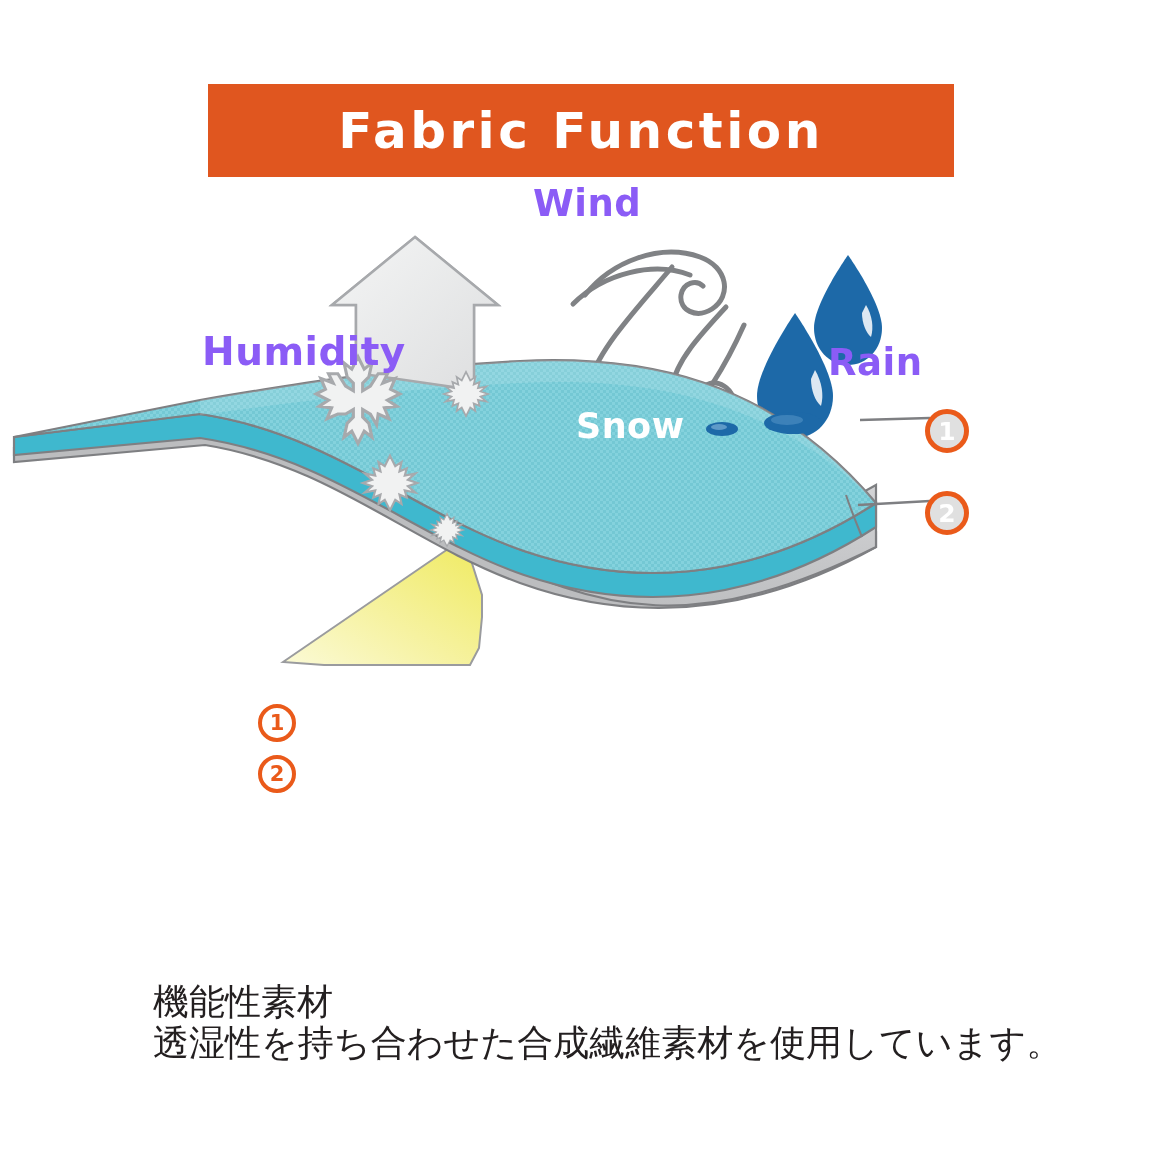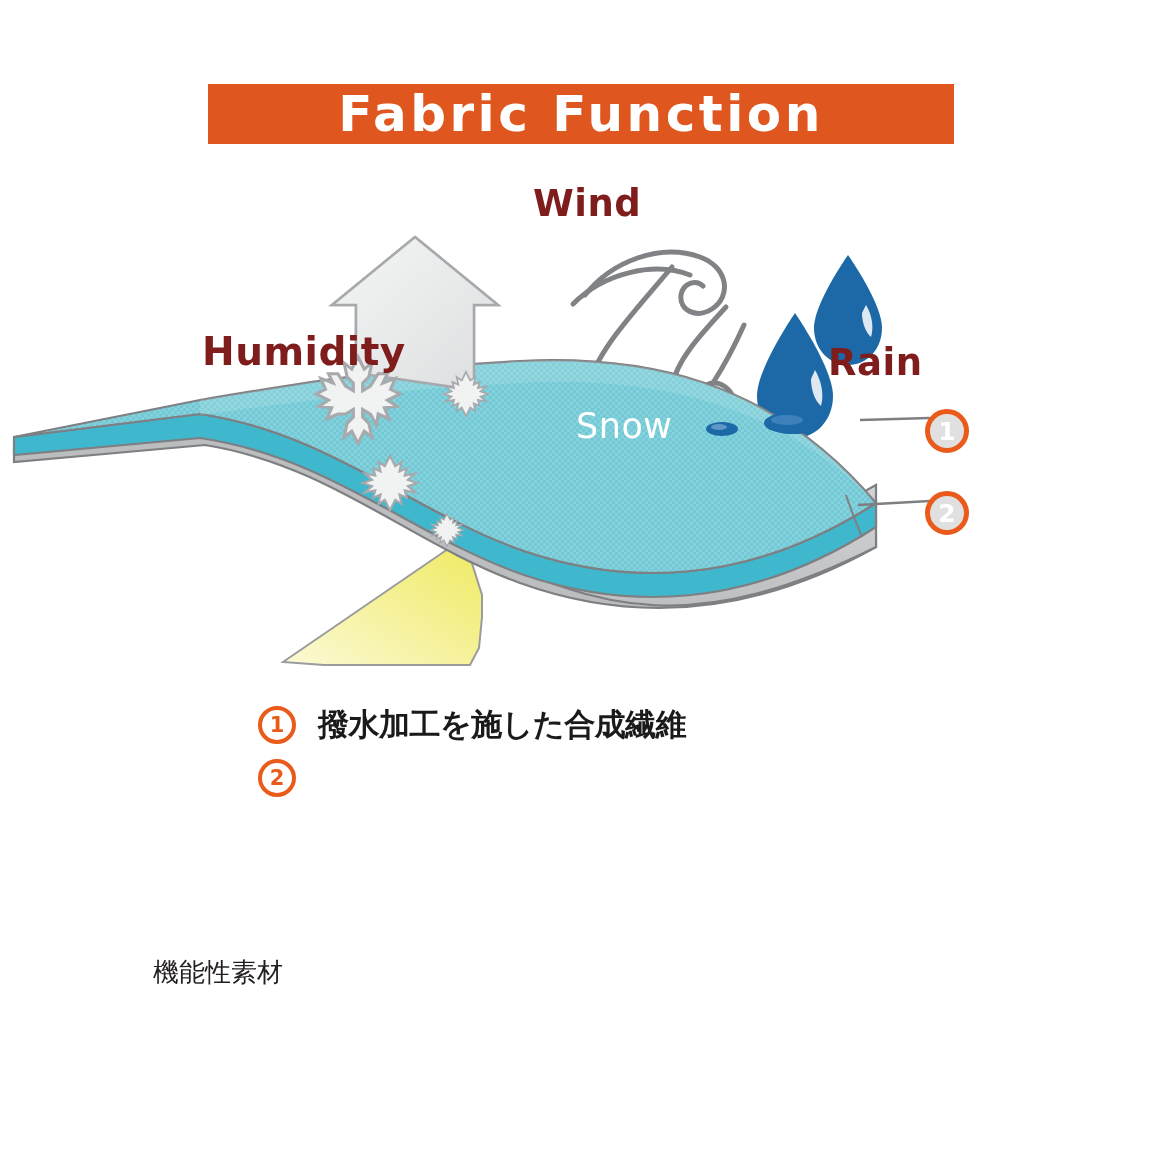--- a/index.html
+++ b/index.html
@@ -16,21 +16,21 @@
     font-family: "Liberation Sans", sans-serif;
     color: #231f20;
   }
 
   
   #header-banner {
     position: absolute;
     left: 208px;
     top: 84px;
     width: 746px;
-    height: 60px;
+    height: 93px;
     background: #E0561F;
     display: flex;
     align-items: center;
     justify-content: center;
   }
   #header-title {
     color: #ffffff;
     font-family: "DejaVu Sans", sans-serif;
     font-size: 50px;
     font-weight: bold;
@@ -47,34 +47,34 @@
     width: 1162px;
     height: 520px;
   }
   #diagram svg { display: block; }
 
   
   .diagram-label {
     position: absolute;
     font-family: "DejaVu Sans", sans-serif;
     font-weight: bold;
-    color: #7f1d1d;
+    color: #8b5cf6;
     white-space: nowrap;
     letter-spacing: 0.5px;
   }
   #label-wind     { left: 533px; top: 182px; font-size: 37px; }
   #label-rain     { left: 828px; top: 341px; font-size: 37px; }
   #label-humidity { left: 158px; top: 329px; font-size: 39px; margin-left: 44px; }
   #label-snow {
     position: absolute;
     left: 576px;
     top: 406px;
     font-family: "DejaVu Sans", sans-serif;
     font-size: 35px;
-    font-weight: normal;
+    font-weight: bold;
     color: #ffffff;
     letter-spacing: 0.5px;
     white-space: nowrap;
   }
 
   
   .callout-badge {
     position: absolute;
     width: 44px;
     height: 44px;
@@ -130,24 +130,24 @@
     font-weight: bold;
     color: #1a1a1a;
     letter-spacing: -0.5px;
     white-space: nowrap;
   }
 
   
   #description {
     position: absolute;
     left: 153px;
-    top: 952px;
+    top: 981px;
     width: 900px;
     font-family: "DejaVu Sans", sans-serif;
-    font-size: 26px;
+    font-size: 36px;
     line-height: 41px;
     color: #231f20;
     font-weight: normal;
   }
   #description div { white-space: nowrap; }
 </style>
 </head>
 <body>
 
 <div id="header-banner">
@@ -282,22 +282,22 @@
 <div class="diagram-label" id="label-rain">Rain</div>
 <div class="diagram-label" id="label-humidity">Humidity</div>
 <div id="label-snow">Snow</div>
 
 <div class="callout-badge" id="badge-diagram-1">1</div>
 <div class="callout-badge" id="badge-diagram-2">2</div>
 
 <div id="legend">
   <div class="legend-row">
     <div class="legend-badge">1</div>
-    <div class="legend-text">撥水加工を施した合成繊維</div>
   </div>
   <div class="legend-row">
     <div class="legend-badge">2</div>
   </div>
 </div>
 
 <div id="description">
   <div>機能性素材</div>
+  <div>透湿性を持ち合わせた合成繊維素材を使用しています。</div>
 </div>
 
 </body></html>

